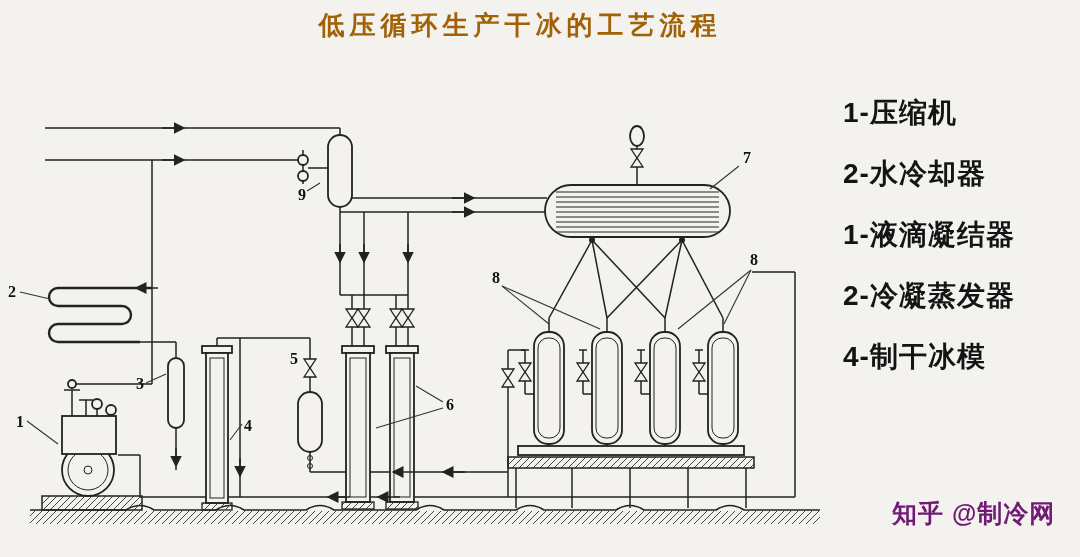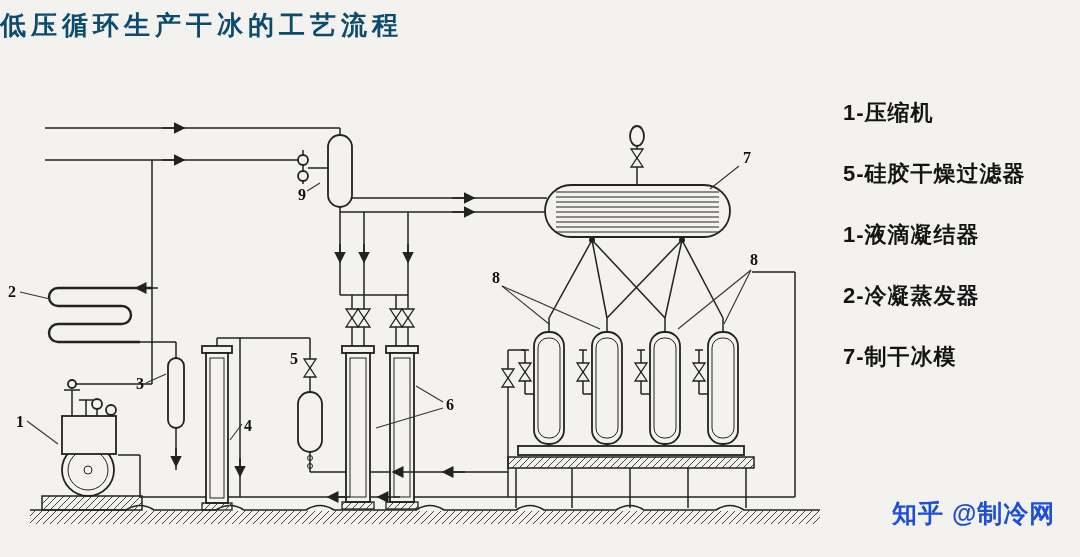--- a/index.html
+++ b/index.html
@@ -1,25 +1,25 @@
 <!DOCTYPE html>
 <html><head>
 <meta charset="utf-8">
 <style>
   html,body{margin:0;padding:0;background:#e9e8e4;}
   .canvas{position:relative;width:1080px;height:557px;background:#f3f2ee;overflow:hidden;
           font-family:"Liberation Sans",sans-serif;}
-  .page-title{position:absolute;top:8px;left:0;width:1040px;text-align:left;
+  .page-title{position:absolute;top:8px;left:0;width:1040px;text-align:center;
           font-family:"Liberation Serif",serif;font-size:26px;font-weight:bold;
-          letter-spacing:5px;color:#0c4a6e;}
+          letter-spacing:5px;color:#a16207;}
   .legend{position:absolute;left:843px;top:100px;display:flex;flex-direction:column;}
-  .legend-item{font-size:22px;font-weight:bold;color:#141414;height:26px;line-height:26px;
+  .legend-item{font-size:28px;font-weight:bold;color:#141414;height:26px;line-height:26px;
           margin-bottom:35px;white-space:nowrap;letter-spacing:1px;}
   .watermark{position:absolute;left:892px;top:497px;font-size:25px;font-weight:bold;
-          color:#1d4ed8;letter-spacing:1px;white-space:nowrap;}
+          color:#701a75;letter-spacing:1px;white-space:nowrap;}
   svg{position:absolute;left:0;top:0;}
   .pipe{stroke:#222;stroke-width:1.5;fill:none;}
   .pipe2{stroke:#222;stroke-width:2.4;fill:none;}
   .vessel{stroke:#222;stroke-width:1.8;fill:#f3f2ee;}
   .inner{stroke:#222;stroke-width:1;fill:none;}
   .leader{stroke:#333;stroke-width:1.1;fill:none;}
   .callout{font-family:"Liberation Serif",serif;font-weight:bold;font-size:16px;fill:#111;}
 </style>
 </head>
 <body>
@@ -273,21 +273,21 @@
       <text class="callout" x="446" y="410">6</text>
       <text class="callout" x="743" y="163">7</text>
       <text class="callout" x="492" y="283">8</text>
       <text class="callout" x="750" y="265">8</text>
       <text class="callout" x="298" y="200">9</text>
     </g>
   </svg>
 
   <div class="legend">
     <div class="legend-item">1-压缩机</div>
-    <div class="legend-item">5-硅胶干燥过滤器</div>
+    <div class="legend-item">2-水冷却器</div>
     <div class="legend-item">1-液滴凝结器</div>
     <div class="legend-item">2-冷凝蒸发器</div>
-    <div class="legend-item">7-制干冰模</div>
+    <div class="legend-item">4-制干冰模</div>
   </div>
 
   <div class="watermark">知乎 @制冷网</div>
 
 </div>
 
 </body></html>

